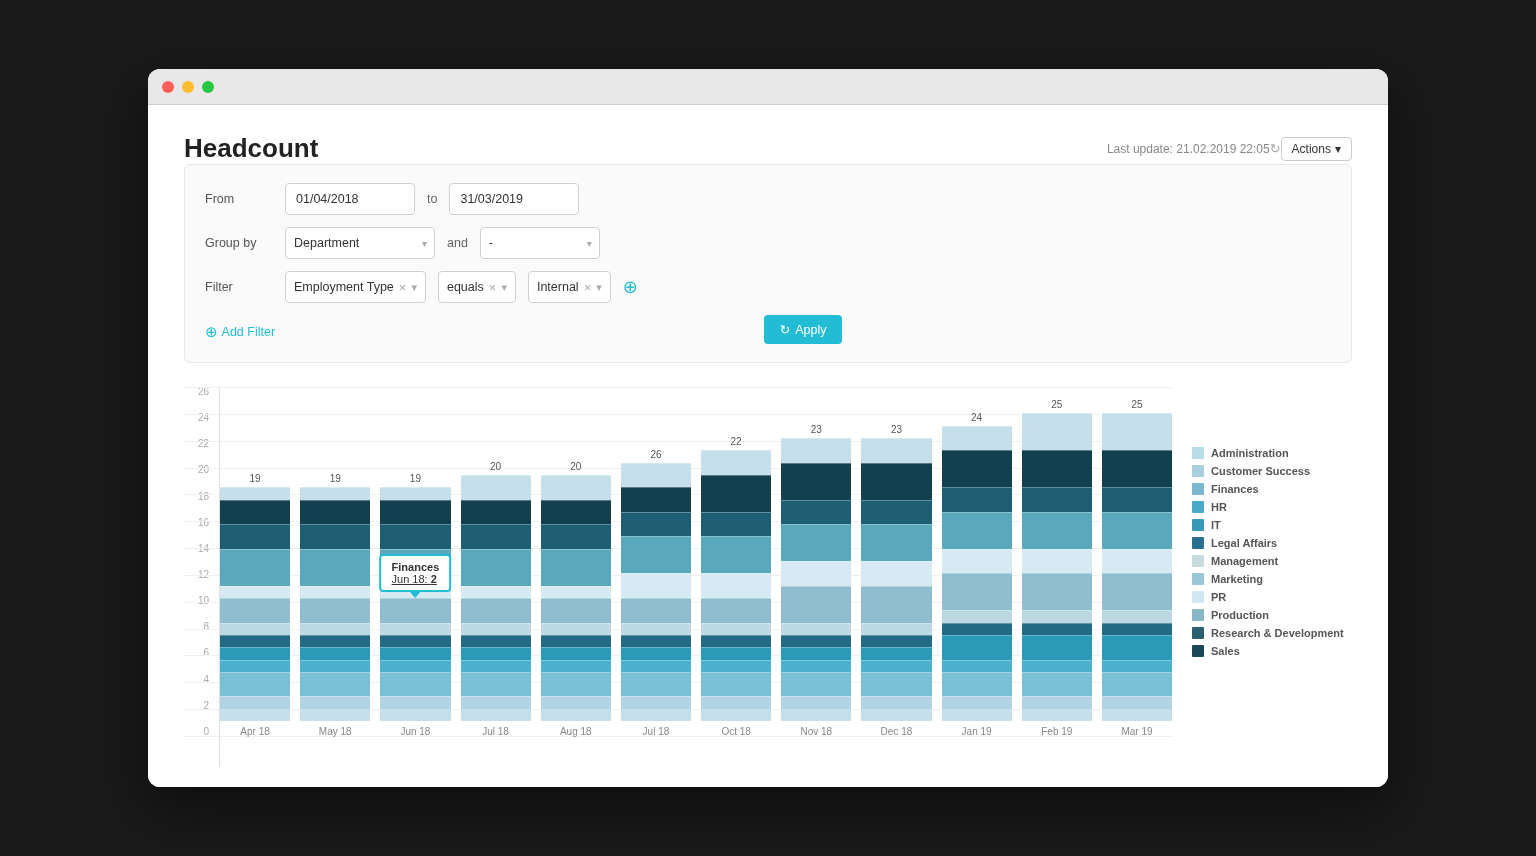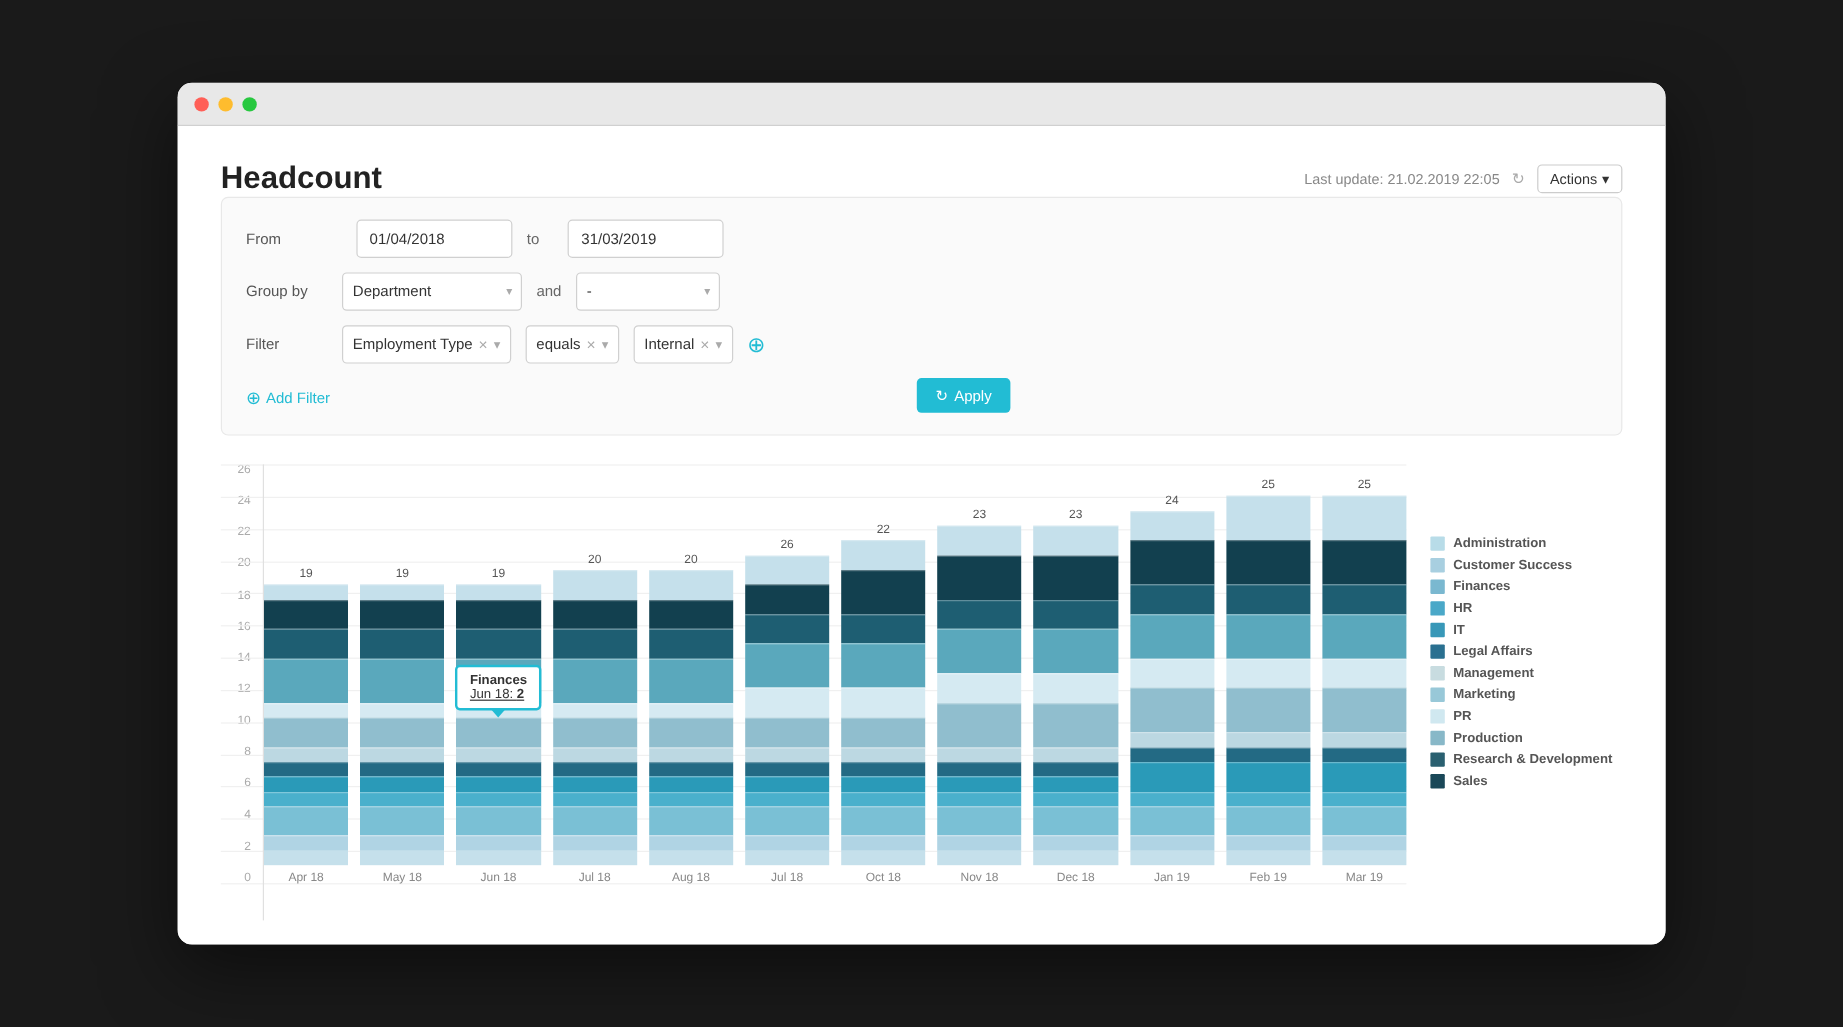--- a/index.html
+++ b/index.html
@@ -42,21 +42,20 @@
       margin-bottom: 0;
     }
     .page-title {
       font-size: 26px;
       font-weight: 700;
       color: #222;
     }
     .header-right {
       display: flex;
       align-items: center;
-      gap: 10px;
       font-size: 12px;
       color: #888;
     }
     .refresh-icon {
       color: #aaa;
       font-size: 13px;
       cursor: pointer;
     }
     .actions-btn {
       border: 1px solid #ccc;
@@ -97,21 +96,20 @@
       flex-shrink: 0;
     }
     .filter-input {
       border: 1px solid #d0d0d0;
       border-radius: 4px;
       padding: 5px 10px;
       font-size: 12.5px;
       color: #333;
       background: #fff;
       height: 32px;
-      margin-left: 12px;
     }
     .filter-input.date { width: 130px; }
     .select-wrapper {
       position: relative;
       display: inline-flex;
       align-items: center;
     }
     .select-wrapper select {
       padding-right: 28px;
       appearance: none;

